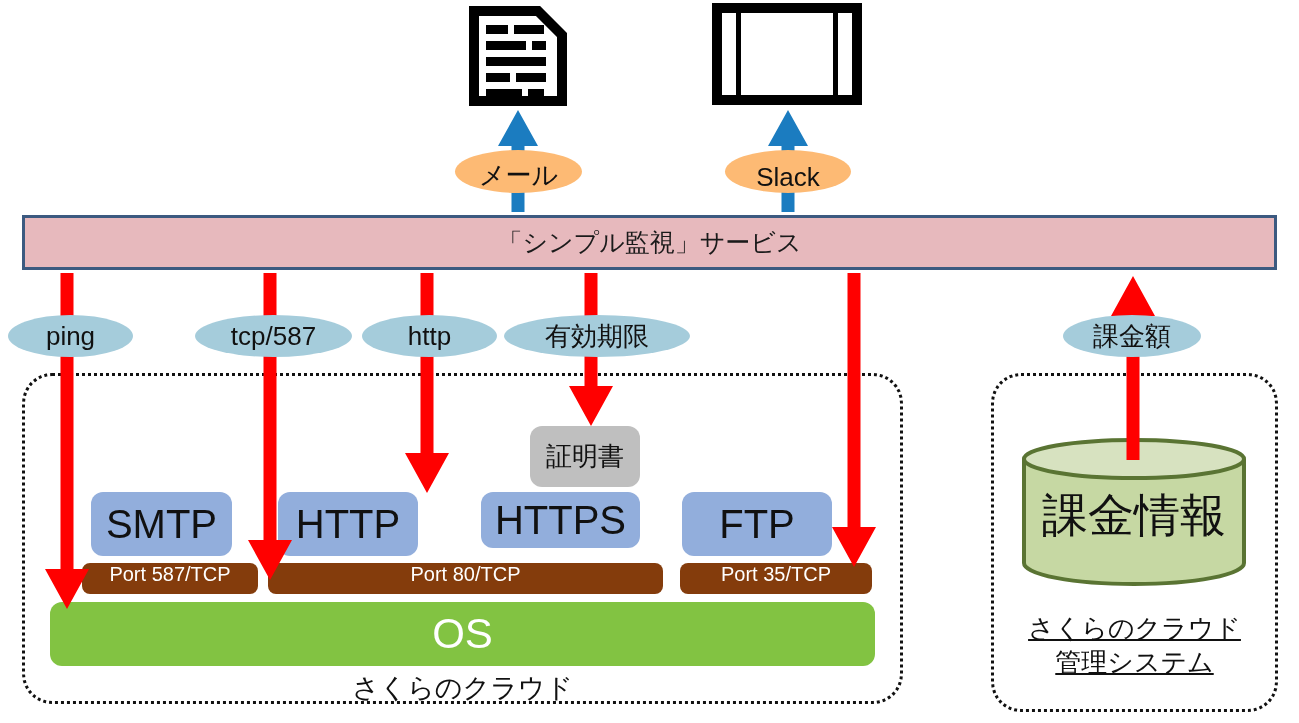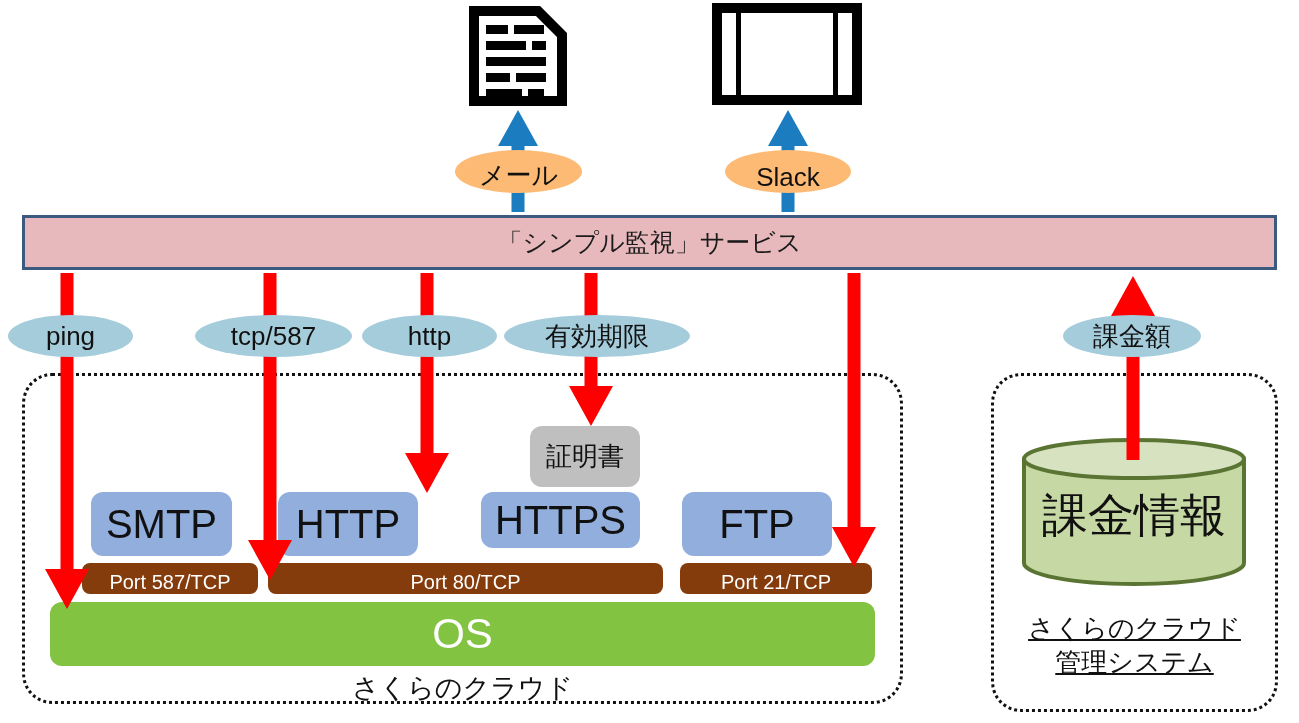--- a/index.html
+++ b/index.html
@@ -37,21 +37,21 @@
   }
 
   
   .svc-box {
     position:absolute; background:#92aedc; border-radius:12px;
     display:flex; align-items:center; justify-content:center;
     font-size:40px; color:#111; z-index:2;
   }
   .port-bar {
     position:absolute; background:#843c0c; border-radius:8px;
-    display:flex; align-items:flex-end; justify-content:center;
+    display:flex; align-items:flex-start; justify-content:center;
     font-size:20px; color:#fff; z-index:2;
   }
   .os-bar {
     position:absolute; left:50px; top:602px; width:825px; height:64px;
     background:#82c342; border-radius:12px;
     display:flex; align-items:center; justify-content:center;
     font-size:42px; color:#fff; z-index:2;
   }
   .cert-box {
     position:absolute; left:530px; top:426px; width:110px; height:61px;
@@ -132,21 +132,21 @@
     <span>FTP</span>
   </div>
 
   <div class="port-bar" style="left:82px;top:563px;width:176px;height:31px;">
     <span>Port 587/TCP</span>
   </div>
   <div class="port-bar" style="left:268px;top:563px;width:395px;height:31px;">
     <span>Port 80/TCP</span>
   </div>
   <div class="port-bar" style="left:680px;top:563px;width:192px;height:31px;">
-    <span>Port 21/TCP</span>
+    <span>Port 35/TCP</span>
   </div>
 
   <div class="os-bar">
     <span>OS</span>
   </div>
 
   <div class="caption" style="left:22px;top:670px;width:881px;font-size:27px;">
     <span>さくらのクラウド</span>
   </div>
 

